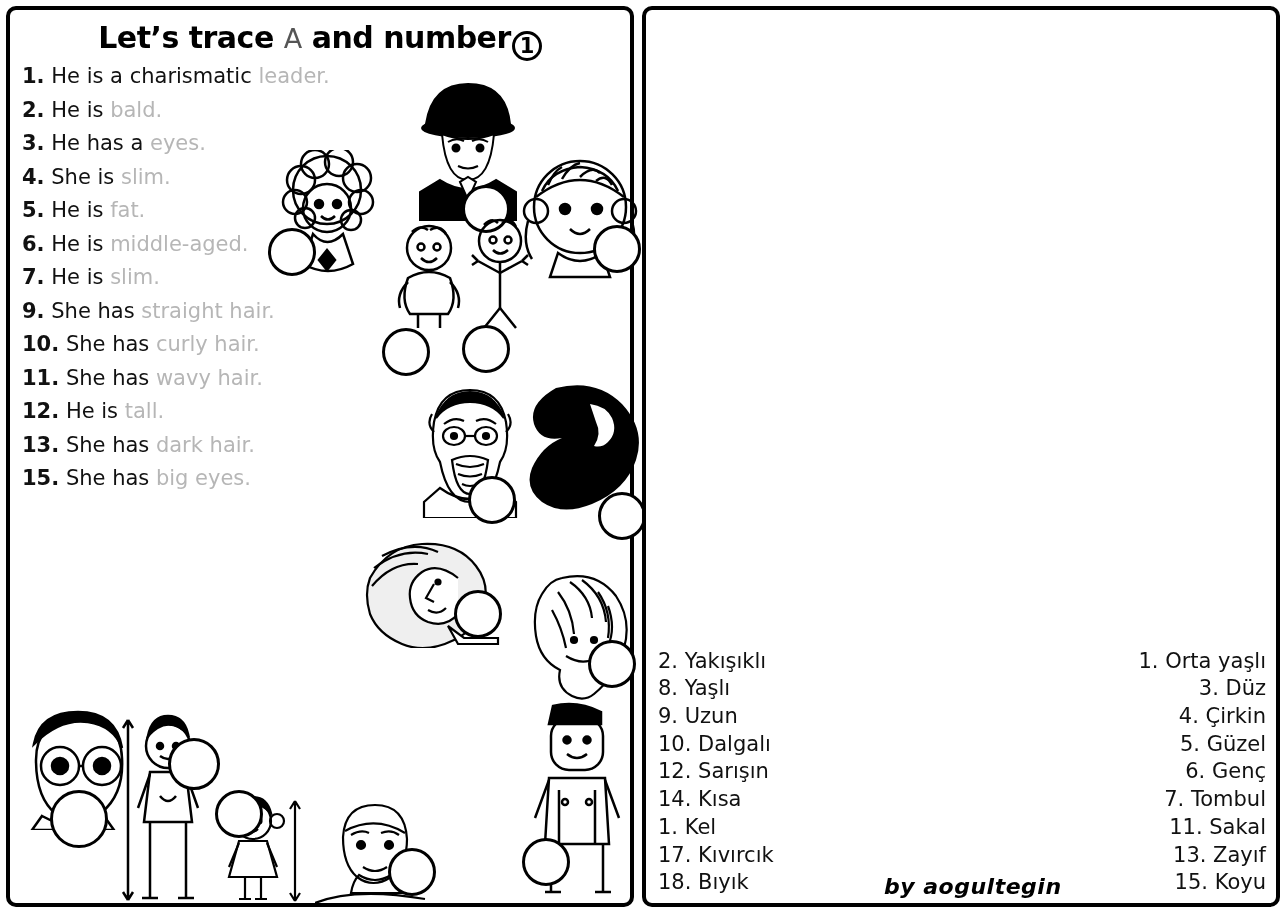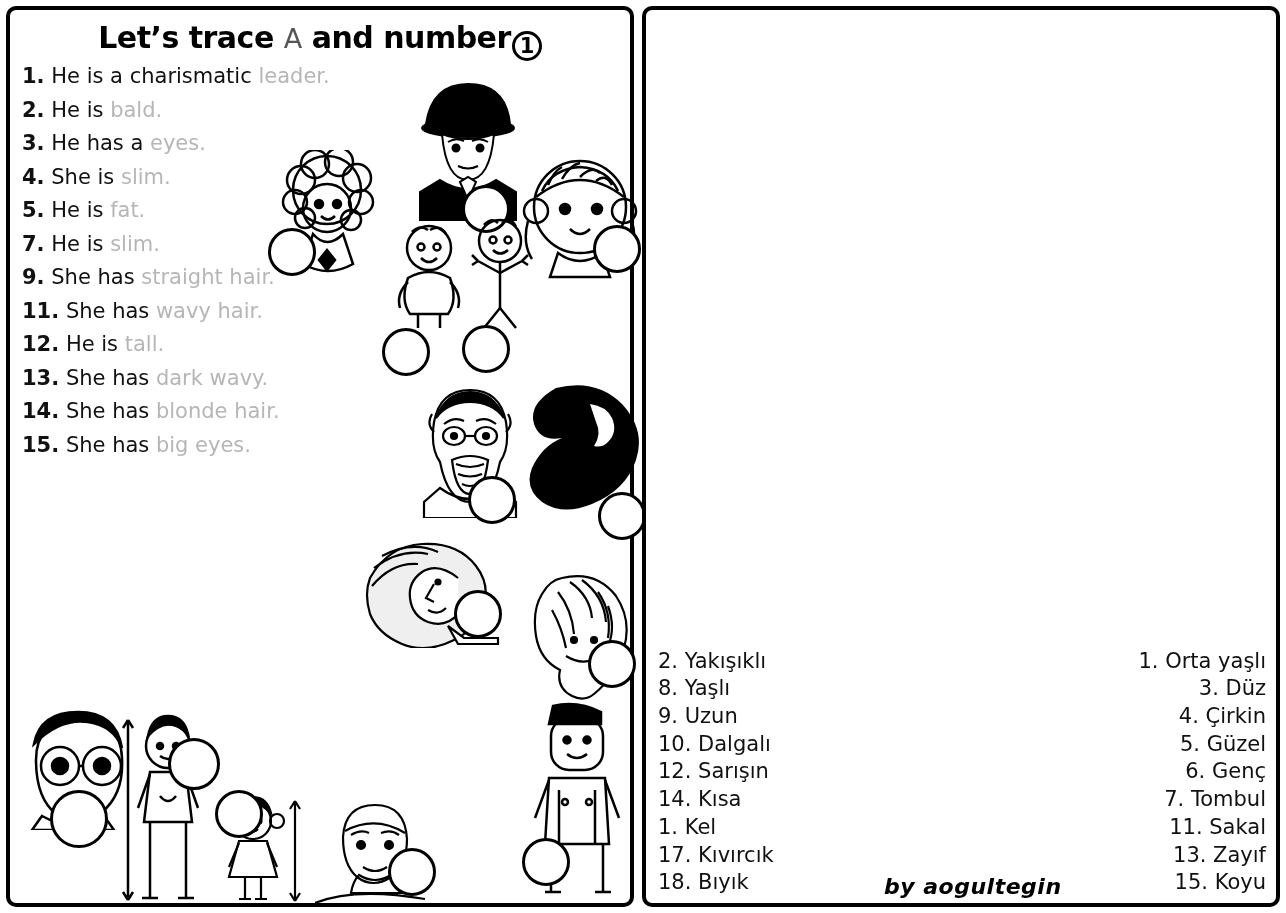--- a/index.html
+++ b/index.html
@@ -131,42 +131,46 @@
       </div>
       <div class="sent-row">
         <span class="sent-num">4.</span>
         <span>She is </span><span class="sent-trace">slim.</span>
       </div>
       <div class="sent-row">
         <span class="sent-num">5.</span>
         <span>He is </span><span class="sent-trace">fat.</span>
       </div>
       <div class="sent-row">
+        <span class="sent-num">6.</span>
+        <span>He is </span><span class="sent-trace">middle-aged.</span>
+      </div>
+      <div class="sent-row">
         <span class="sent-num">7.</span>
         <span>He is </span><span class="sent-trace">slim.</span>
       </div>
       <div class="sent-row">
         <span class="sent-num">9.</span>
         <span>She has </span><span class="sent-trace">straight hair.</span>
       </div>
       <div class="sent-row">
+        <span class="sent-num">10.</span>
+        <span>She has </span><span class="sent-trace">curly hair.</span>
+      </div>
+      <div class="sent-row">
         <span class="sent-num">11.</span>
         <span>She has </span><span class="sent-trace">wavy hair.</span>
       </div>
       <div class="sent-row">
         <span class="sent-num">12.</span>
         <span>He is </span><span class="sent-trace">tall.</span>
       </div>
       <div class="sent-row">
         <span class="sent-num">13.</span>
-        <span>She has </span><span class="sent-trace">dark wavy.</span>
-      </div>
-      <div class="sent-row">
-        <span class="sent-num">14.</span>
-        <span>She has </span><span class="sent-trace">blonde hair.</span>
+        <span>She has </span><span class="sent-trace">dark hair.</span>
       </div>
       <div class="sent-row">
         <span class="sent-num">15.</span>
         <span>She has </span><span class="sent-trace">big eyes.</span>
       </div>
     </div>
 
     <div class="img-box" style="left:255px; top:140px; width:150px; height:130px;">
       <svg width="150" height="130" viewBox="0 0 150 130">
         <g fill="none" stroke="#000" stroke-width="2.5">

